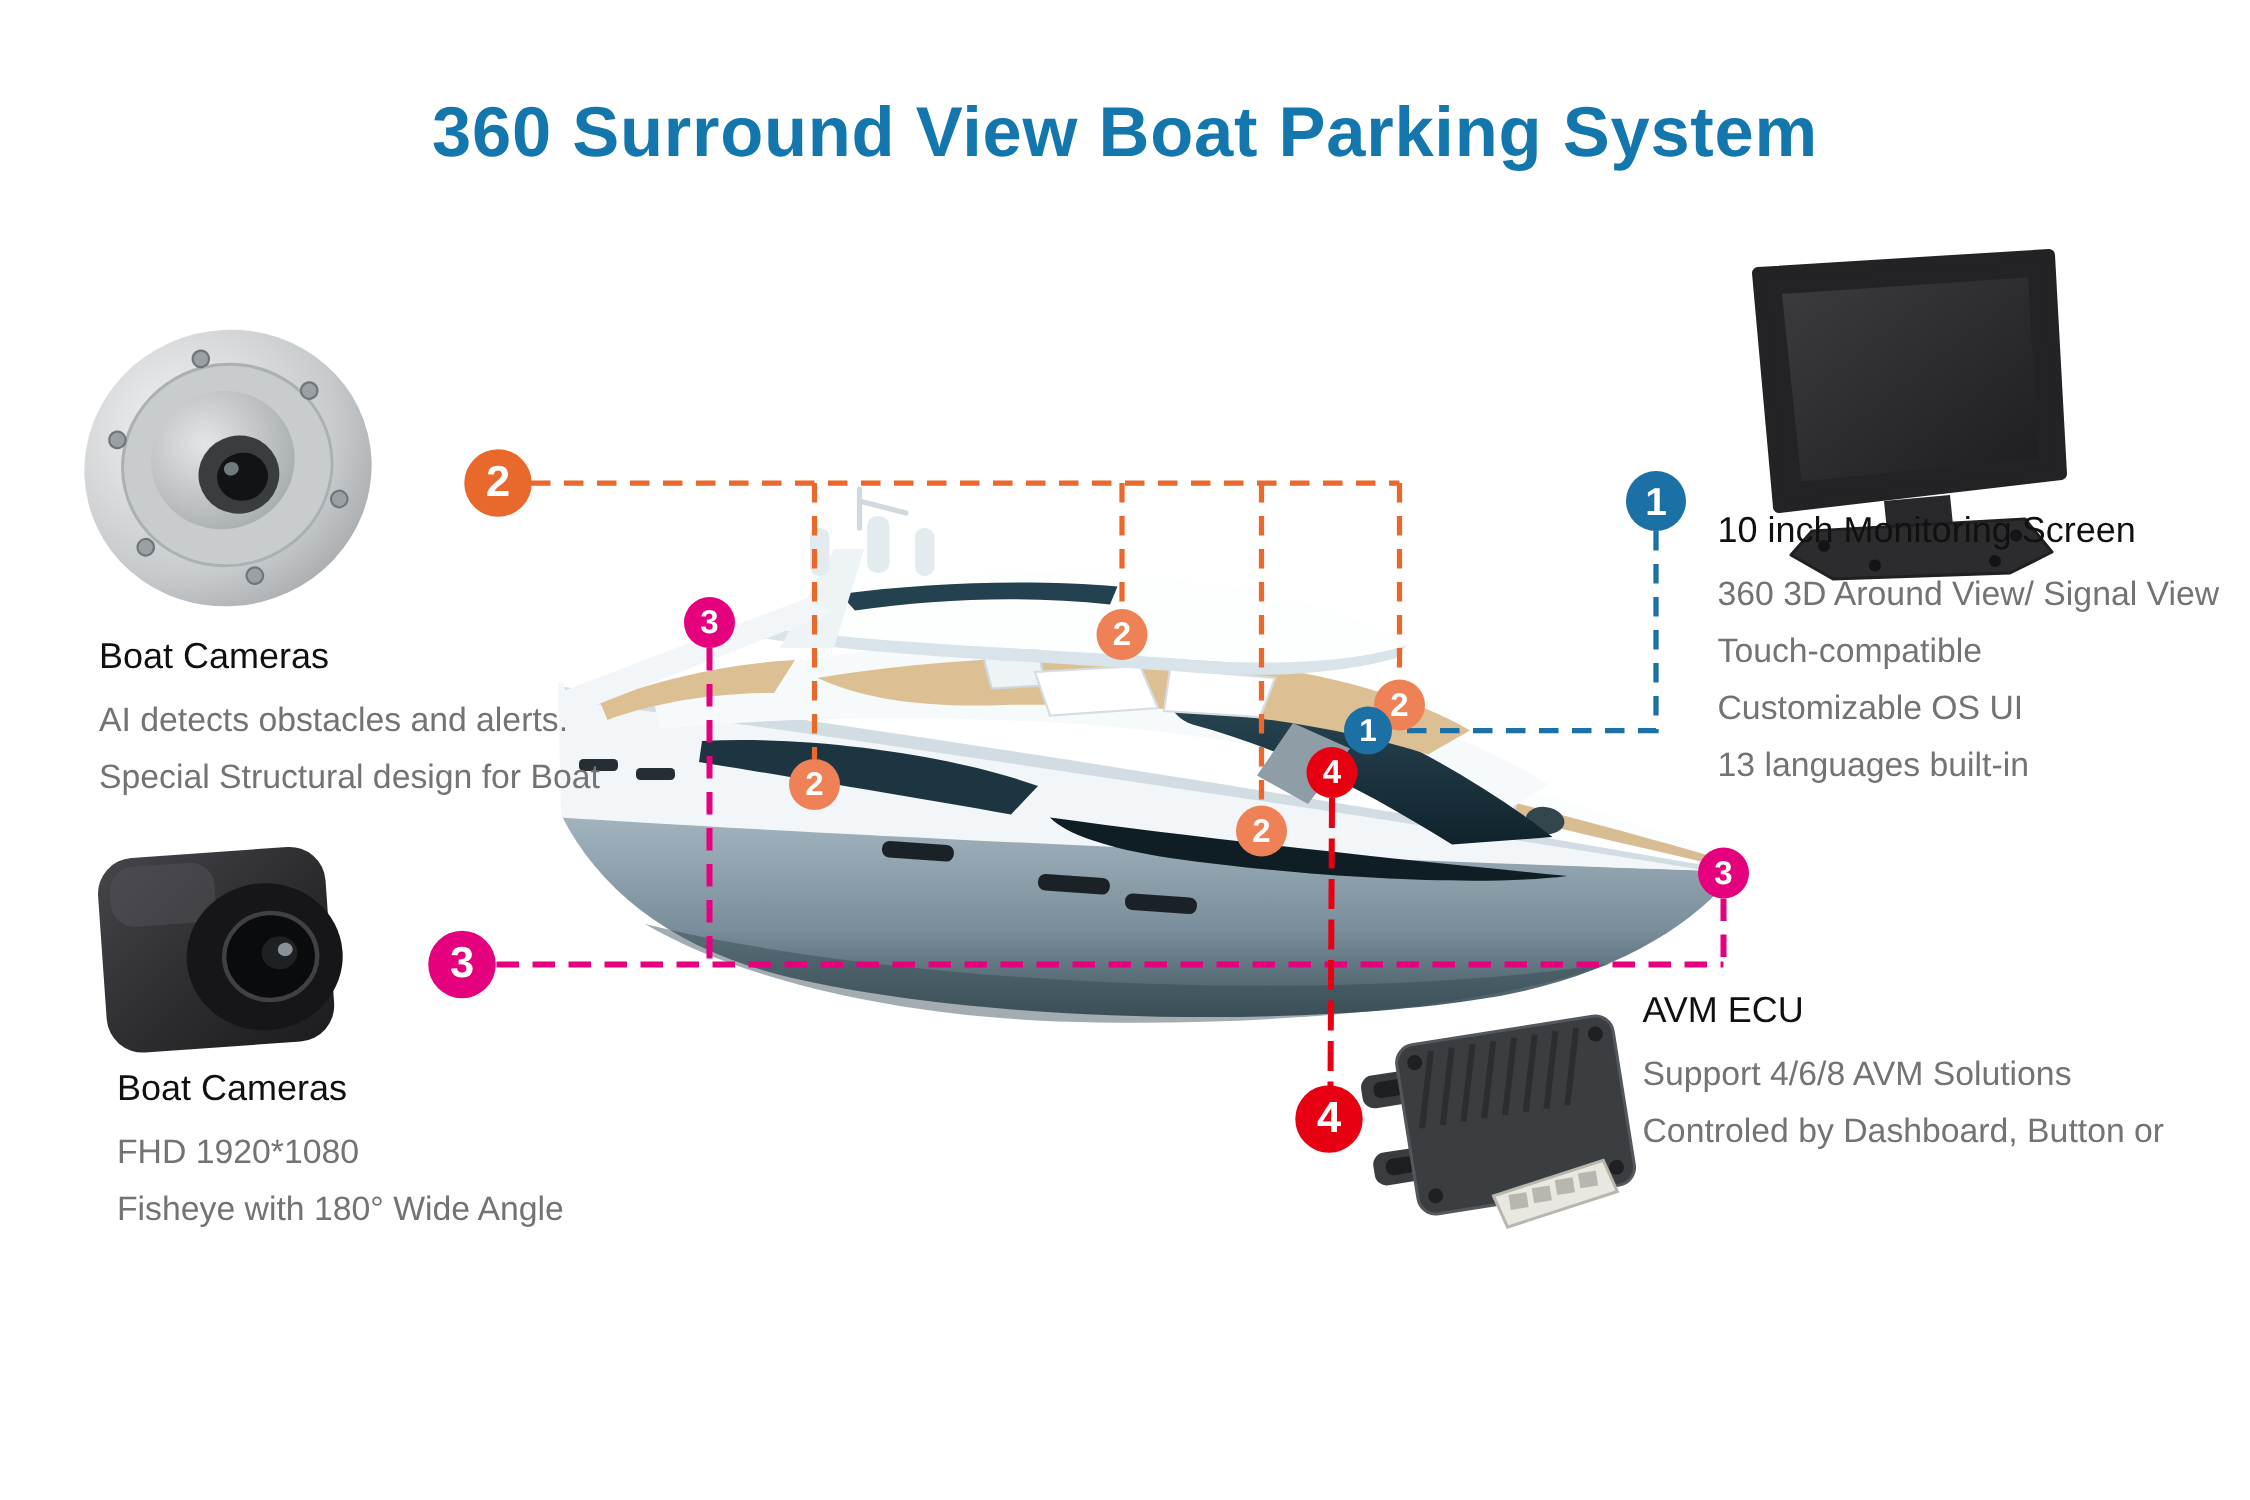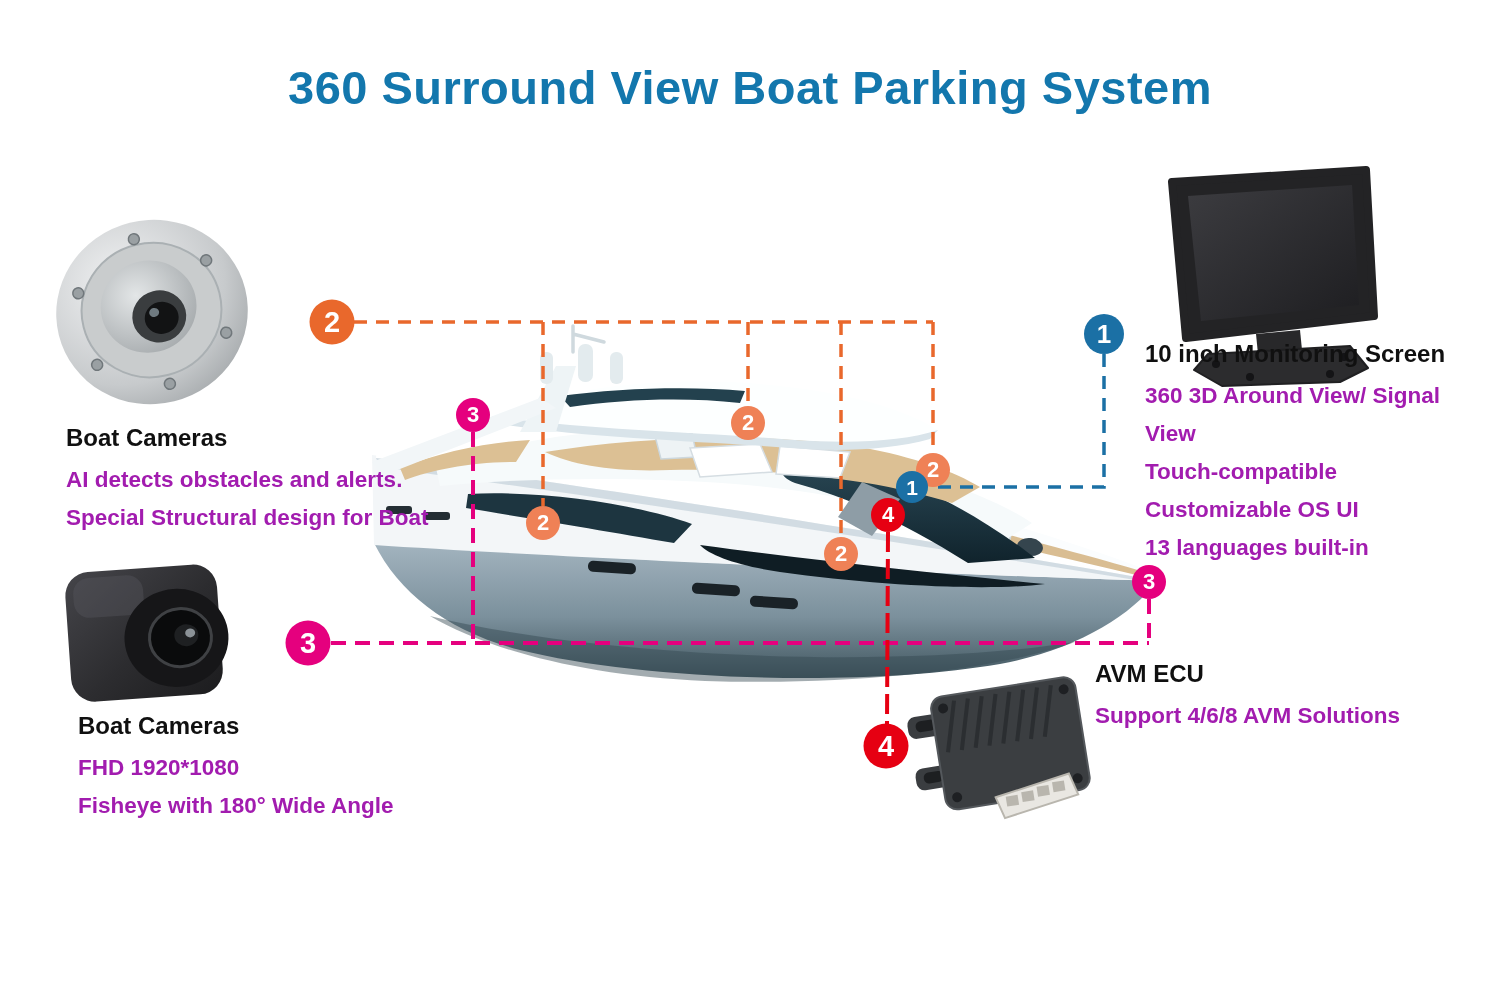--- a/index.html
+++ b/index.html
@@ -2,22 +2,22 @@
 <html style="--title-blue: #1377ad; --orange: #e9682c; --orange-light: #ef8156; --pink: #e5007e; --blue: #1b70a5; --red: #e60012; --text: #1d1d1d;"><head>
 <meta charset="utf-8">
 <style>
   html,body{margin:0;padding:0;background:#fff;}
   .canvas{position:relative;width:1500px;height:1000px;background:#ffffff;overflow:hidden;
           font-family:"Liberation Sans",sans-serif;}
   .layer{position:absolute;left:0;top:0;}
   .title{position:absolute;left:0;right:0;top:60px;text-align:center;
          font-size:47px;font-weight:700;color:var(--title-blue);letter-spacing:.5px;}
   .tb{position:absolute;color:#1d1d1d;}
-  .tb .hd{font-size:24px;font-weight:700;color:#101010;margin:0 0 9px 0;}
-  .tb .ln{font-size:22.5px;line-height:38px;color:#a21caf;font-weight:bold;}
+  .tb .hd{font-size:24px;font-weight:400;color:#101010;margin:0 0 9px 0;}
+  .tb .ln{font-size:22.5px;line-height:38px;color:#737373;}
   .badge{position:absolute;border-radius:50%;color:#fff;font-weight:700;
          display:flex;align-items:center;justify-content:center;
          transform:translate(-50%,-50%);line-height:1;}
   .badge.lg{width:45px;height:45px;font-size:29px;}
   .badge.sm{width:34px;height:34px;font-size:22px;}
   .badge.b-lg{width:40px;height:40px;font-size:26px;}
   .badge.b-sm{width:32px;height:32px;font-size:21px;}
   .bg-orange{background:var(--orange);}
   .bg-orange-light{background:var(--orange-light);}
   .bg-pink{background:var(--pink);}
@@ -238,15 +238,16 @@
     <div class="hd">10 inch Monitoring Screen</div>
     <div class="ln">360 3D Around View/ Signal View</div>
     <div class="ln">Touch-compatible</div>
     <div class="ln">Customizable OS UI</div>
     <div class="ln">13 languages built-in</div>
   </div>
 
   <div class="tb" style="left:1095px;top:660px;width:390px;">
     <div class="hd">AVM ECU</div>
     <div class="ln">Support 4/6/8 AVM Solutions</div>
+    <div class="ln">Controled by Dashboard, Button or</div>
   </div>
 
 </div>
 
 </body></html>

